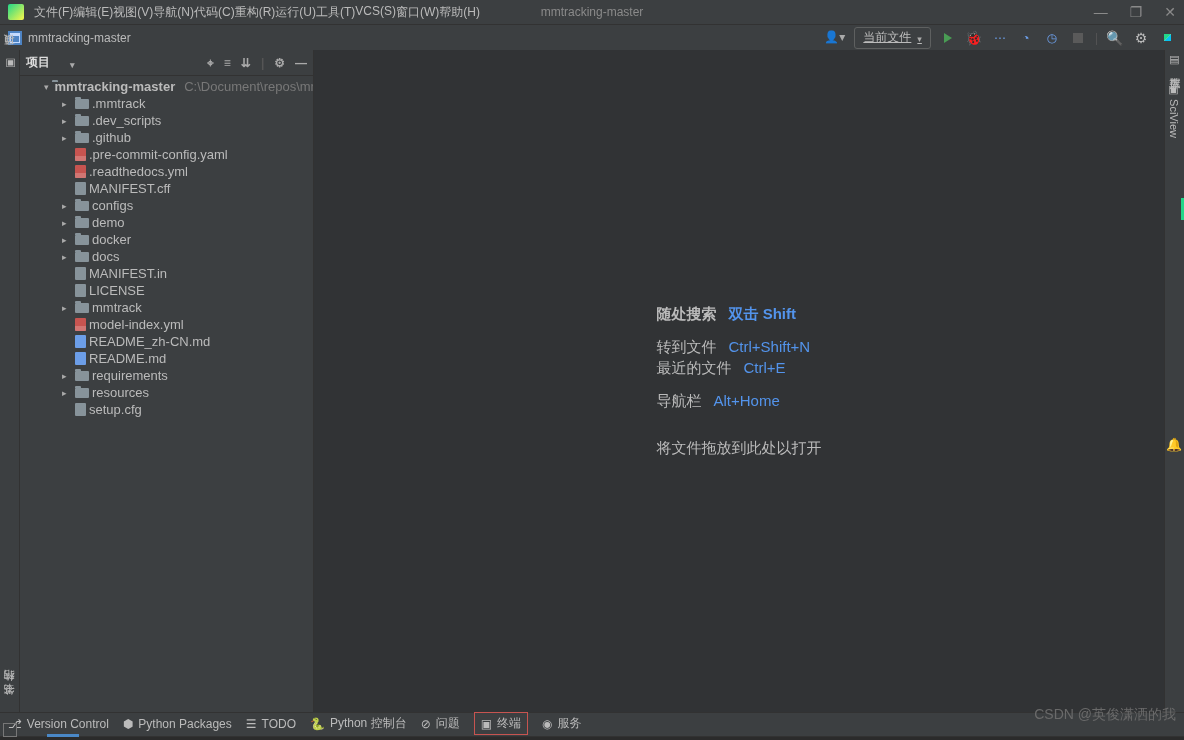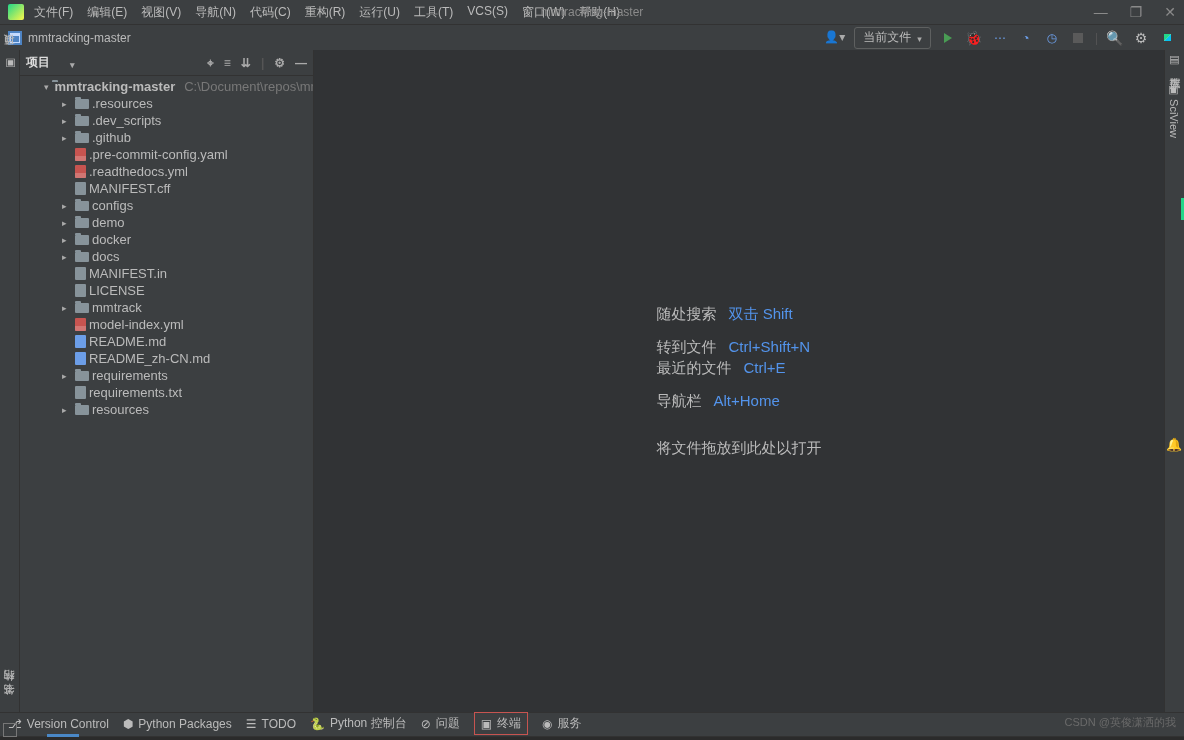--- a/index.html
+++ b/index.html
@@ -1,33 +1,33 @@
 <!DOCTYPE html>
 <html><head>
 <meta charset="utf-8">
 <style>
 * { margin: 0; padding: 0; box-sizing: border-box; font-family: "Segoe UI", "Microsoft YaHei", sans-serif; }
 body { width: 1184px; height: 740px; background: #3c3f41; color: #bbbbbb; font-size: 12px; overflow: hidden; position: relative; }
 
 
 .titlebar { height: 24px; background: #3c3f41; display: flex; align-items: center; padding: 0 8px; }
 .titlebar .logo { width: 16px; height: 16px; background: linear-gradient(135deg,#21d789,#fcf84a); border-radius: 2px; margin-right: 10px; }
-.titlebar .menu { display: flex; gap: 14px; }
+.titlebar .menu { display: flex; }
 .titlebar .menu span { cursor: pointer; }
 .titlebar .app-title { position: absolute; left: 50%; transform: translateX(-50%); color: #8a8a8a; }
 .titlebar .win-controls { margin-left: auto; display: flex; gap: 22px; font-size: 14px; color: #8a8a8a; }
 .titlebar .win-controls span { cursor: pointer; }
 
 
 .navbar { height: 26px; background: #3c3f41; border-top: 1px solid #323232; display: flex; align-items: center; padding: 0 8px; }
 .navbar .crumb-icon { width: 14px; height: 14px; background: #4e84c4; margin-right: 6px; display: inline-flex; align-items: center; justify-content: center; }
 .navbar .crumb-icon::after { content: ""; width: 8px; height: 6px; border: 1px solid #c4dbff; border-top: 3px solid #c4dbff; }
 .navbar .right { margin-left: auto; display: flex; align-items: center; gap: 8px; }
 .navbar .avatar-group { width: 22px; height: 16px; color: #aaa; }
-.navbar .config-select { height: 22px; border: 1px solid #5e6060; border-radius: 3px; padding: 1px 8px; display: flex; align-items: center; gap: 6px; }
+.navbar .config-select { height: 22px; border: 1px solid #5e6060; border-radius: 3px; padding: 1px 8px; display: flex; align-items: center; gap: 6px; text-decoration: underline; }
 .navbar .tool-icon { width: 18px; height: 18px; display: flex; align-items: center; justify-content: center; cursor: pointer; }
 .tri-green { width: 0; height: 0; border-top: 5px solid transparent; border-bottom: 5px solid transparent; border-left: 8px solid #499c54; }
 .bug { color: #499c54; font-size: 14px; }
 .coverage { color: #6c9ee8; font-size: 12px; }
 .stop-sq { width: 10px; height: 10px; background: #5a5a5a; }
 .search-ico { font-size: 14px; }
 .gear { font-size: 14px; }
 .brand-tri { width: 0; height: 0; border-top: 7px solid #21d789; border-right: 7px solid #fcf84a; position: relative; }
 .brand-tri::after { content: ""; position: absolute; top: -7px; right: -7px; width: 0; height: 0; border-bottom: 7px solid #07c3f2; border-left: 7px solid transparent; }
 
@@ -74,21 +74,21 @@
 .term-header .tab.active { border-bottom: 3px solid #4a88c7; color: #fff; padding-bottom: 1px; }
 .term-header .close-x { color: #888; font-size: 11px; margin-left: -4px; }
 .term-header .right { margin-left: auto; display: flex; gap: 10px; color: #aaa; }
 .term-body { flex: 1; background: #2b2b2b; padding: 6px 10px; font-family: Consolas, monospace; font-size: 14.5px; line-height: 1.5; color: #bbbbbb; }
 
 
 .statusbar { position: absolute; bottom: 6px; left: 0; right: 0; height: 22px; background: #3c3f41; border-top: 1px solid #323232; display: flex; align-items: center; padding: 0 8px; gap: 14px; }
 .statusbar .item { display: flex; align-items: center; gap: 5px; cursor: pointer; font-size: 12px; }
 .statusbar .item.highlighted { border: 1px solid #c75450; padding: 2px 6px; }
 .bottom-corner { position: absolute; bottom: 3px; left: 3px; width: 14px; height: 14px; border: 1px solid #777; }
-.watermark { position: absolute; bottom: 10px; right: 8px; color: #6a6a6a; font-size: 11px; }
+.watermark { position: absolute; bottom: 16px; right: 8px; color: #6a6a6a; font-size: 14px; }
 .chev-down::after { content: "▾"; font-size: 9px; color: #aaa; }
 .plus::after { content: "+"; font-weight: bold; color: #aaa; }
 </style>
 </head>
 <body>
 
 <div class="titlebar">
   <div class="logo"></div>
   <div class="menu" id="main-menu">
       <span>文件(F)</span>
@@ -174,21 +174,21 @@
       <div class="tree-row root ind1">
         <span class="chev">▾</span>
         <span class="folder-icon"></span>
         <span class="name">mmtracking-master</span>
         <span class="path-hint">C:\Document\repos\mmtracking</span>
       </div>
       <div id="tree-items">
           <div class="tree-row ind2">
             <span class="chev">▸</span>
             <span class="folder-icon"></span>
-            <span class="name">.resources</span>
+            <span class="name">.mmtrack</span>
           </div>
           <div class="tree-row ind2">
             <span class="chev">▸</span>
             <span class="folder-icon"></span>
             <span class="name">.dev_scripts</span>
           </div>
           <div class="tree-row ind2">
             <span class="chev">▸</span>
             <span class="folder-icon"></span>
             <span class="name">.github</span>
@@ -244,50 +244,50 @@
             <span class="name">mmtrack</span>
           </div>
           <div class="tree-row ind2">
             <span class="chev empty">▸</span>
             <span class="file-icon yml"></span>
             <span class="name">model-index.yml</span>
           </div>
           <div class="tree-row ind2">
             <span class="chev empty">▸</span>
             <span class="file-icon md"></span>
+            <span class="name">README_zh-CN.md</span>
+          </div>
+          <div class="tree-row ind2">
+            <span class="chev empty">▸</span>
+            <span class="file-icon md"></span>
             <span class="name">README.md</span>
           </div>
           <div class="tree-row ind2">
-            <span class="chev empty">▸</span>
-            <span class="file-icon md"></span>
-            <span class="name">README_zh-CN.md</span>
-          </div>
-          <div class="tree-row ind2">
             <span class="chev">▸</span>
             <span class="folder-icon"></span>
             <span class="name">requirements</span>
           </div>
           <div class="tree-row ind2">
+            <span class="chev">▸</span>
+            <span class="folder-icon"></span>
+            <span class="name">resources</span>
+          </div>
+          <div class="tree-row ind2">
             <span class="chev empty">▸</span>
             <span class="file-icon txt"></span>
-            <span class="name">requirements.txt</span>
-          </div>
-          <div class="tree-row ind2">
-            <span class="chev">▸</span>
-            <span class="folder-icon"></span>
-            <span class="name">resources</span>
+            <span class="name">setup.cfg</span>
           </div>
         </div>
     </div>
   </div>
 
   <div class="editor">
     <div class="welcome">
       <div id="welcome-rows">
-          <div class="row" style="margin-bottom: 14px;">
+          <div class="row" style="margin-bottom: 14px; font-weight: bold;">
             <span>随处搜索</span>
             <span class="kb">双击 Shift</span>
           </div>
           <div class="row" style="margin-bottom: 2px;">
             <span>转到文件</span>
             <span class="kb">Ctrl+Shift+N</span>
           </div>
           <div class="row" style="margin-bottom: 14px;">
             <span>最近的文件</span>
             <span class="kb">Ctrl+E</span>

